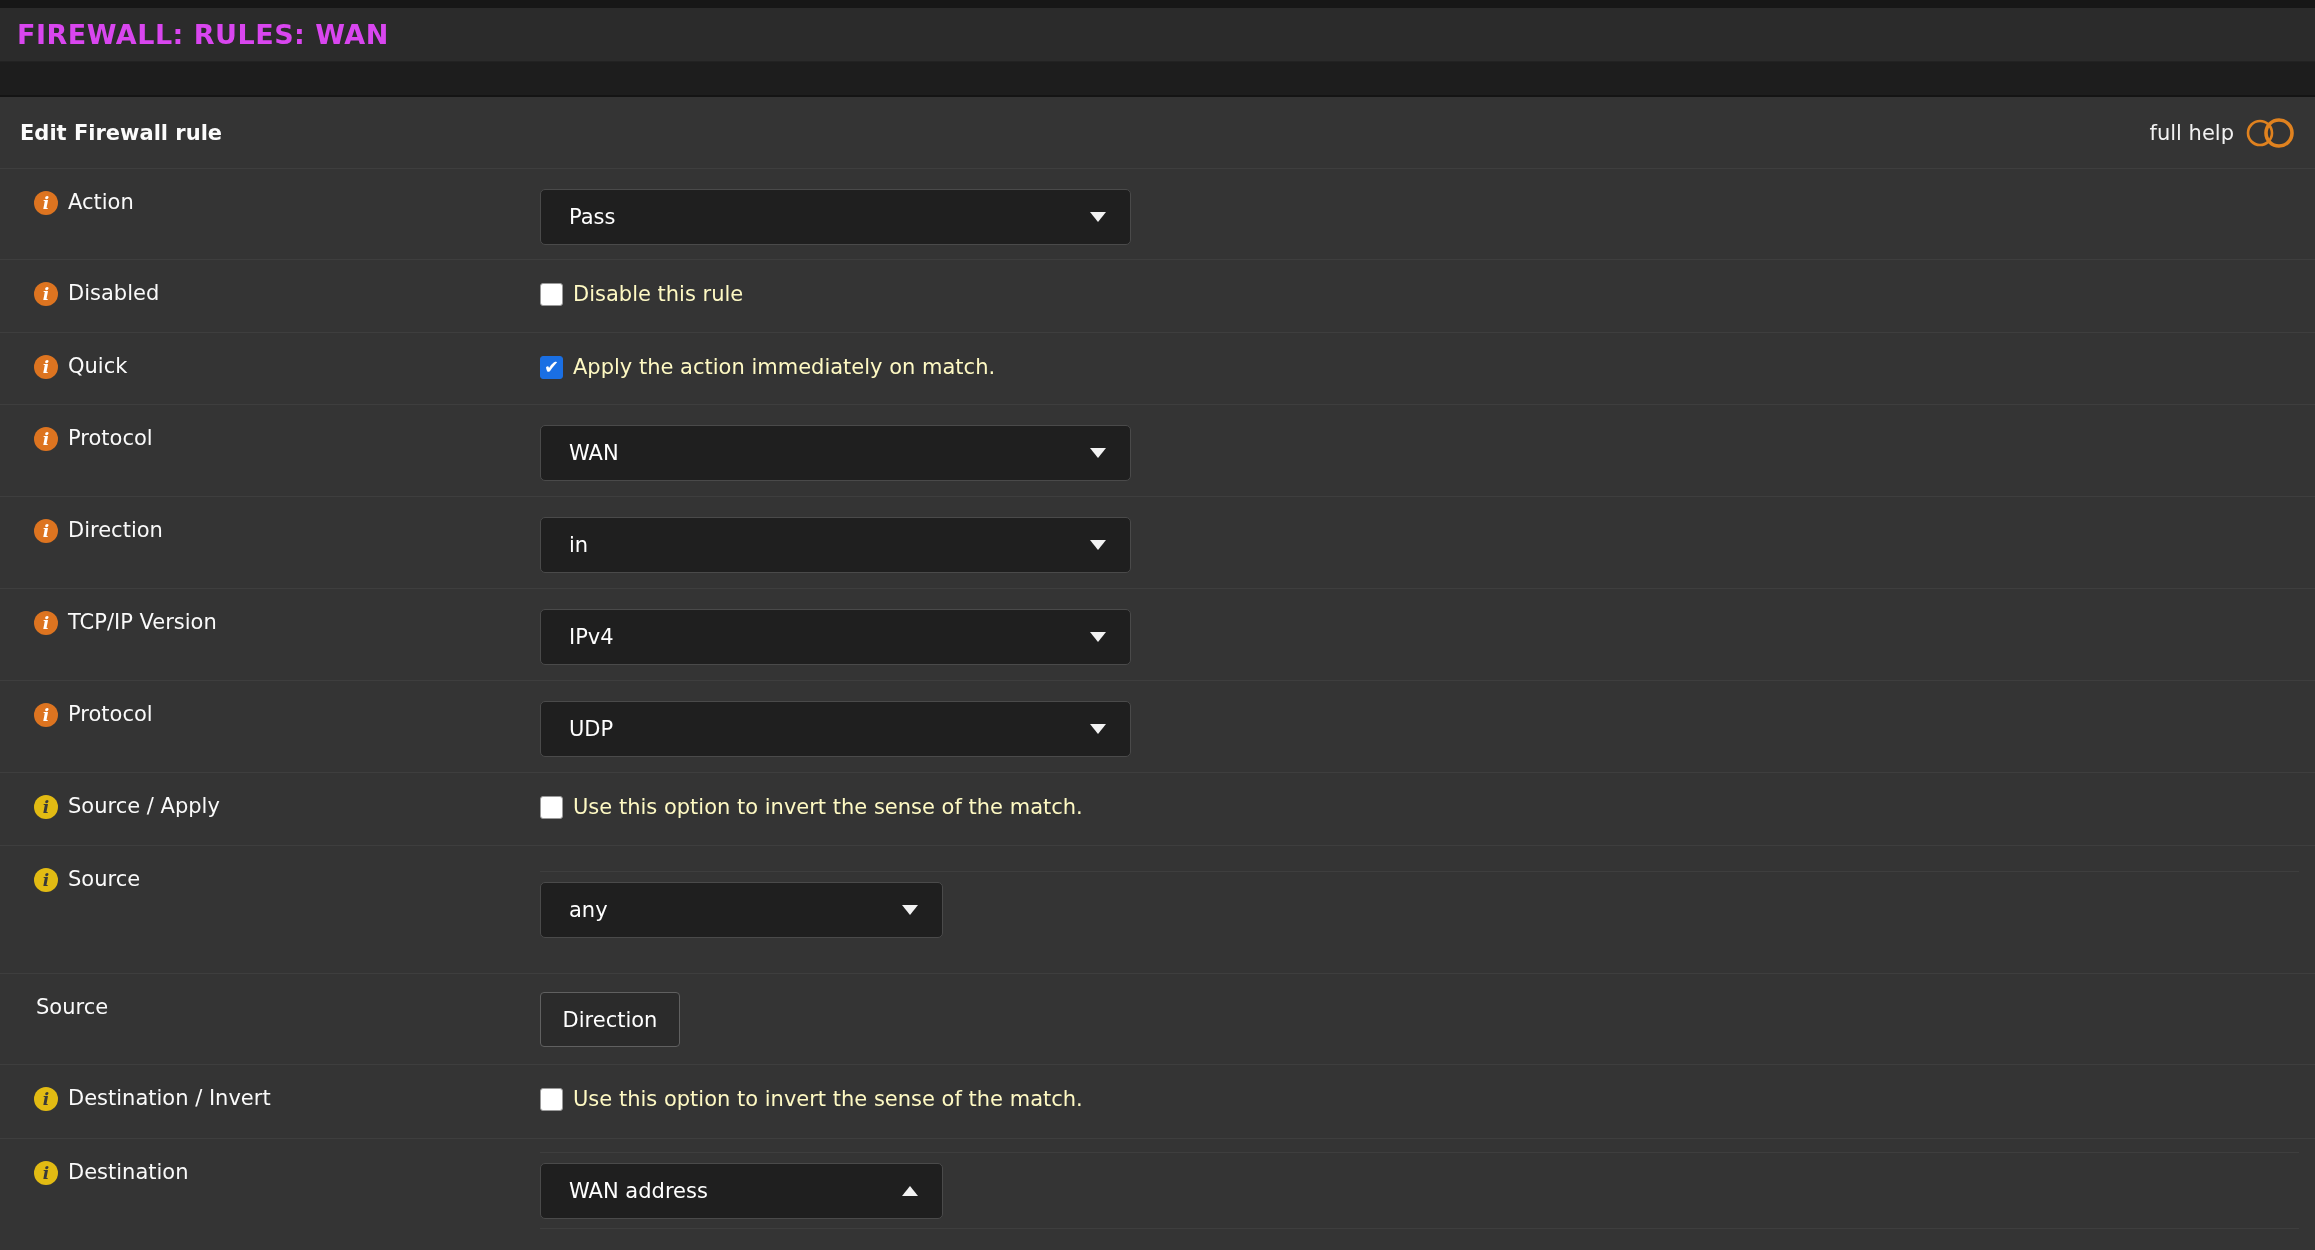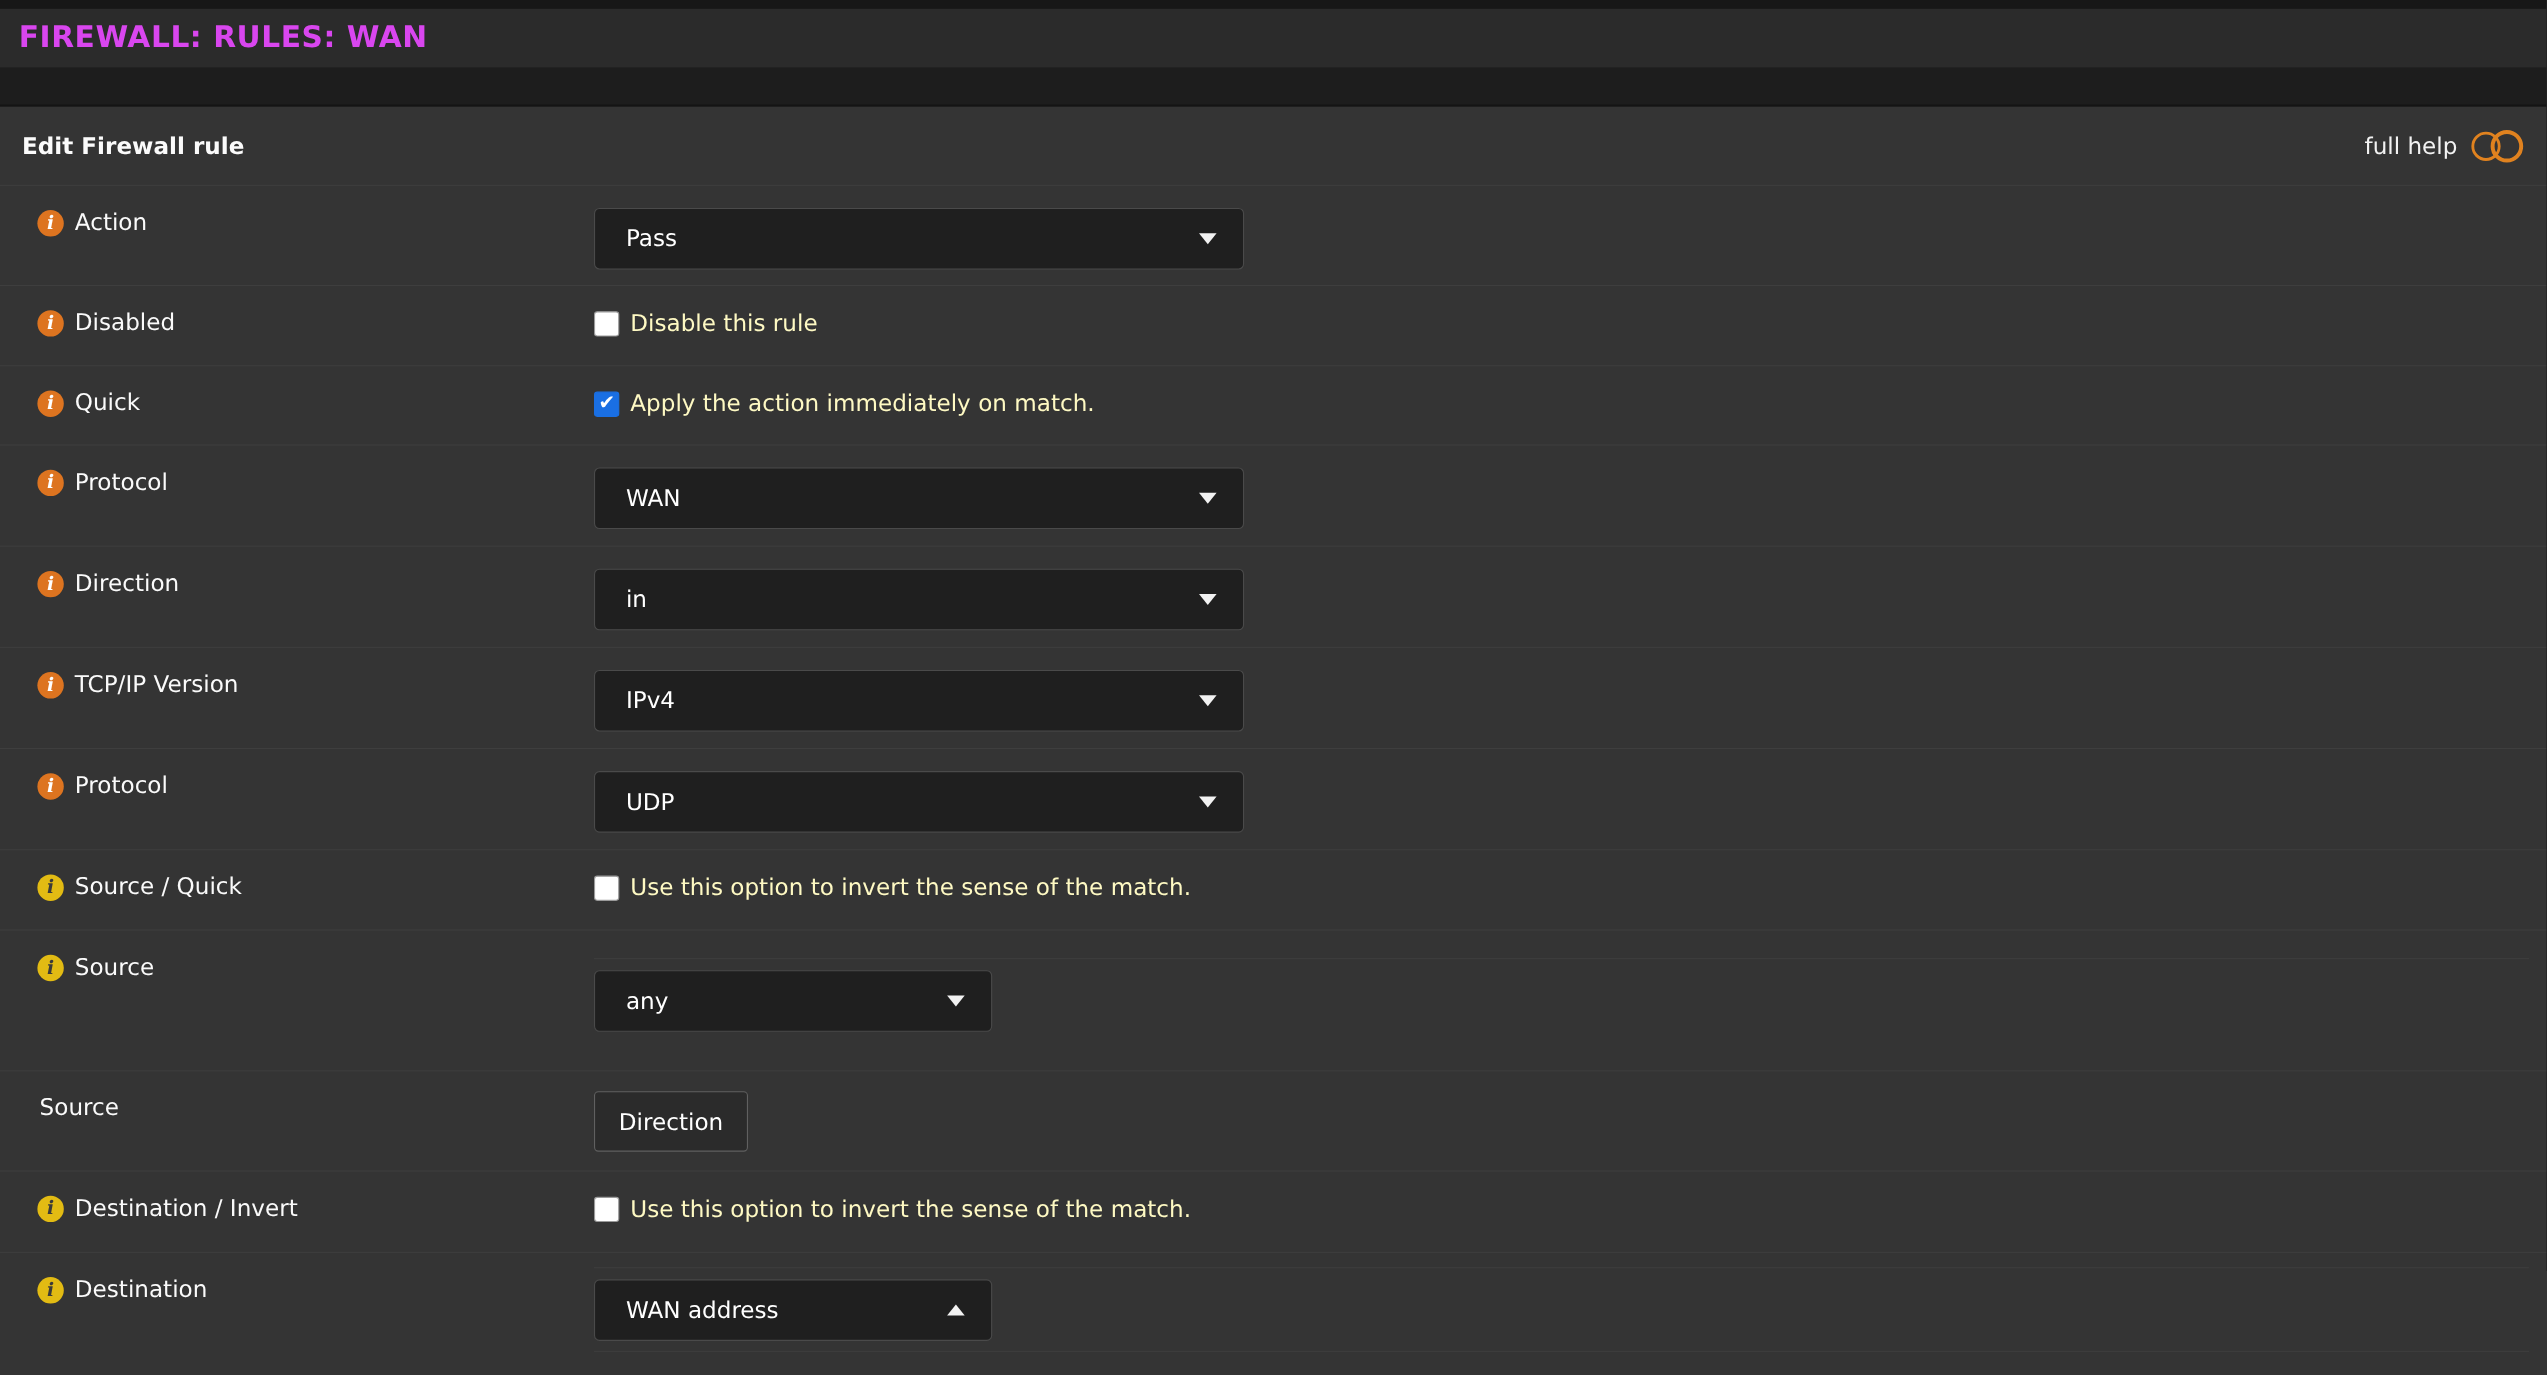--- a/index.html
+++ b/index.html
@@ -42,21 +42,21 @@
   .info-orange { background: #dd7420; color: #ffffff; }
   .info-yellow { background: #e2bb13; color: #3a3a3a; }
 
   
   .dropdown { height: 56px; background: #1f1f1f; border: 1px solid #4a4a4a;
               border-radius: 5px; display: flex; align-items: center;
               justify-content: space-between; padding: 0 24px 0 28px;
               margin-top: 20px; cursor: pointer; }
   .dropdown .value { font-size: 21px; color: #ffffff; }
   .dropdown.large { width: 591px; }
-  .dropdown.small { width: 362px; }
+  .dropdown.small { width: 403px; }
   .caret-down { width: 0; height: 0; border-left: 8px solid transparent;
                 border-right: 8px solid transparent; border-top: 10px solid #f2f2f2; }
   .caret-up { width: 0; height: 0; border-left: 8px solid transparent;
               border-right: 8px solid transparent; border-bottom: 10px solid #f2f2f2; }
 
   
   .check-line { display: flex; align-items: center; gap: 10px; padding-top: 22px; }
   .checkbox { width: 23px; height: 23px; min-width: 23px; background: #ffffff;
               border: 1px solid #9a9a9a; border-radius: 3px; position: relative;
               cursor: pointer; }
@@ -192,21 +192,21 @@
       <div class="dropdown large">
         <span class="value">UDP</span>
         <span class="caret-down"></span>
       </div>
     </div>
   </div>
 
   <div class="row h-srcinv">
     <div class="label-cell">
       <span class="info-icon info-yellow">i</span>
-      <span>Source / Quick</span>
+      <span>Source / Apply</span>
     </div>
     <div class="control-cell">
       <div class="check-line">
         <span class="checkbox"></span>
         <span class="check-text">Use this option to invert the sense of the match.</span>
       </div>
     </div>
   </div>
 
   <div class="row h-source">

